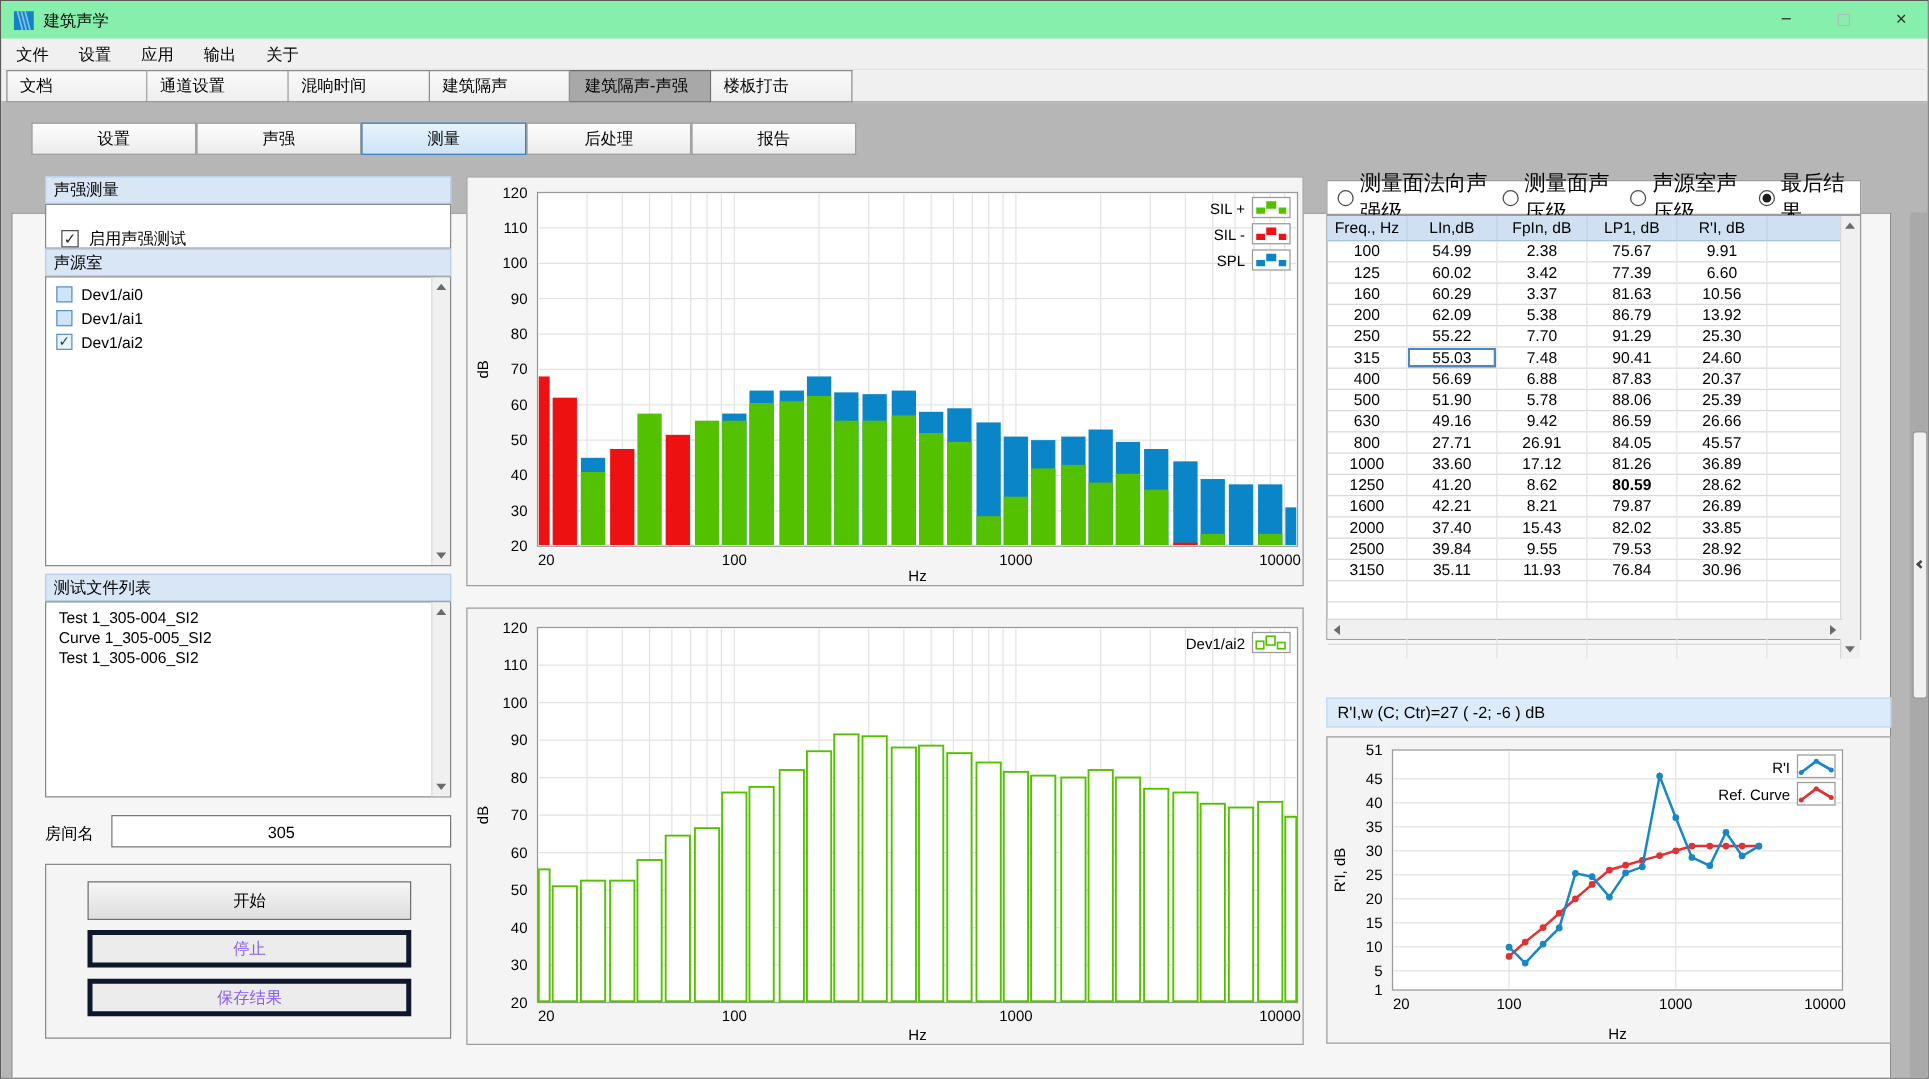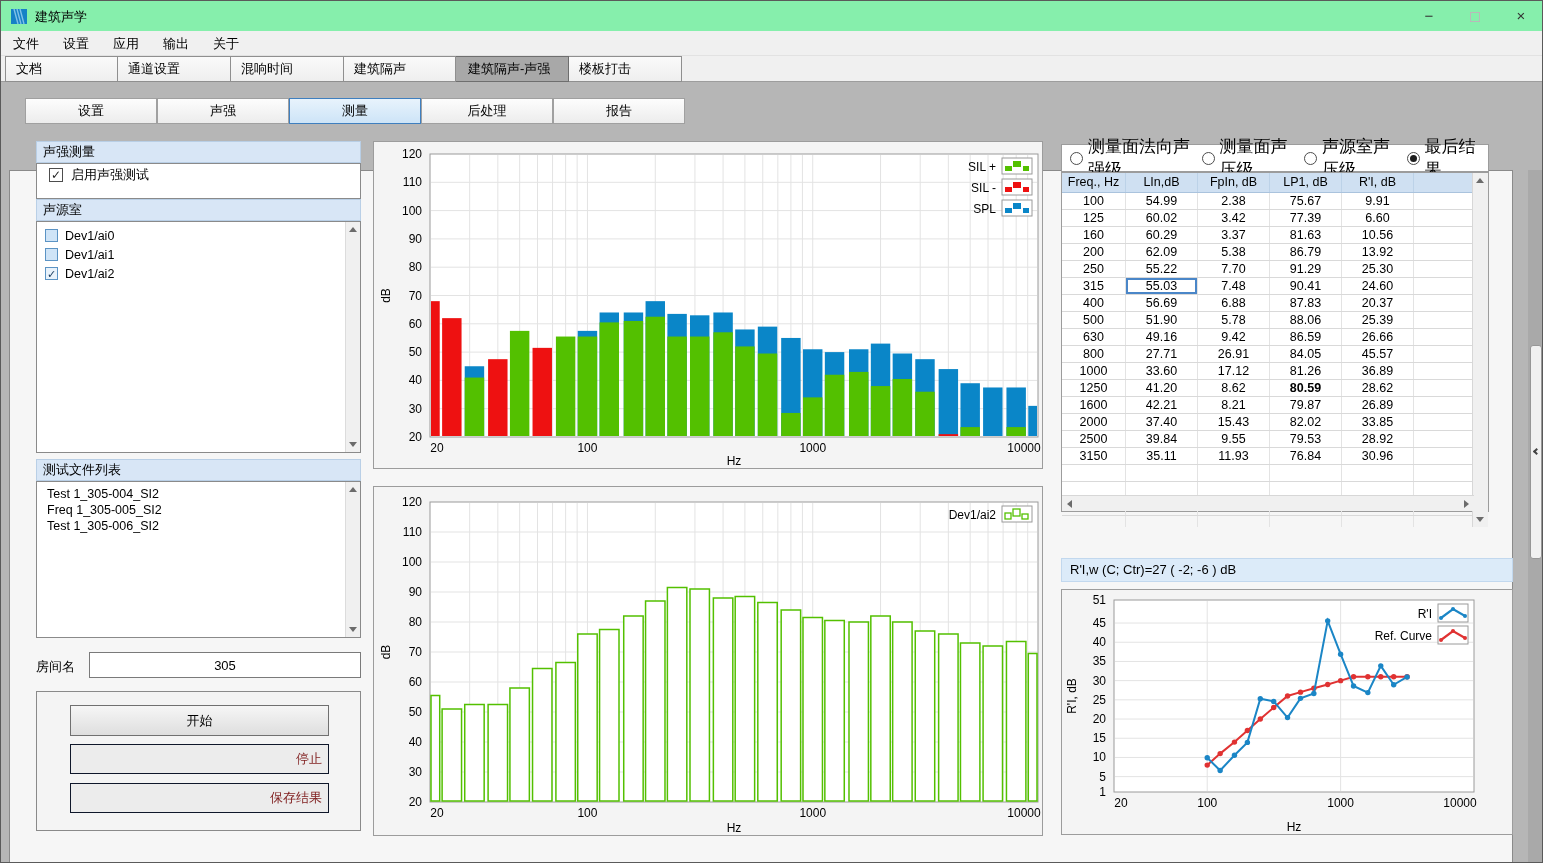--- a/index.html
+++ b/index.html
@@ -28,40 +28,40 @@
   .rstrip{position:absolute;left:1527px;top:88px;width:16px;height:768px;background:#a9a9a9;}
   .rstrip-btn{position:absolute;left:1529px;top:263px;width:12px;height:214px;background:#f1f1f1;border:1px solid #979797;border-radius:3px;}
   .chev-left{position:absolute;left:3px;top:103px;width:5px;height:5px;border-left:2px solid #444;border-bottom:2px solid #444;transform:rotate(45deg);}
   
   .subtabs{position:absolute;left:24px;top:97px;height:26px;}
   .stab{position:absolute;top:0;width:132px;height:26px;border:1px solid #a0a0a0;background:linear-gradient(#fdfdfd,#ececec);font-size:13px;text-align:center;line-height:24px;color:#000;}
   .stab.active{background:linear-gradient(#e8f3fc,#cde4f7);border:1px solid #3f7fbf;z-index:2;}
   
   .hdr{position:absolute;left:35px;width:325px;height:22px;background:#d8e6f6;border:1px solid #b9cfe6;font-size:13px;color:#000;line-height:20px;padding-left:6px;}
   .box{position:absolute;left:35px;width:325px;background:#ffffff;border:1px solid #8a8a8a;}
-  .ckrow{display:flex;align-items:center;padding:2px 0 0 12px;}
+  .ckrow{display:flex;align-items:center;padding:18px 0 0 12px;}
   .ck{width:14px;height:14px;border:1px solid #4d4d4d;background:#fff;font-size:12px;line-height:13px;text-align:center;color:#222;}
   .ck.on:before{content:"\2713";}
   .cklabel{font-size:13px;margin-left:8px;color:#000;}
   .lrow{display:flex;align-items:center;height:19px;padding-left:8px;}
   .lck{width:13px;height:13px;border:1px solid #5b93c4;background:#cfe4f7;font-size:11px;line-height:12px;text-align:center;color:#16395c;flex:0 0 13px;}
   .lck.on{background:#e8f2fb;}
   .lck.on:before{content:"\2713";}
   .llabel{font-size:12.5px;margin-left:7px;color:#000;}
   .flabel{font-size:12.5px;color:#000;padding-left:10px;line-height:16px;}
   .vsb{position:absolute;right:0;top:0;bottom:0;width:15px;background:#f0f0f0;border-left:1px solid #dcdcdc;}
   .arr{position:absolute;left:3px;width:0;height:0;border-left:4.5px solid transparent;border-right:4.5px solid transparent;}
   .arr.up{top:5px;border-bottom:5px solid #6b6b6b;}
   .arr.dn{bottom:5px;border-top:5px solid #6b6b6b;}
   .roomlbl{position:absolute;left:35px;top:657px;font-size:13px;color:#000;}
   .roominput{position:absolute;left:88px;top:651px;width:272px;height:26px;border:1px solid #7a7a7a;background:#fff;text-align:center;font-size:13px;color:#000;}
   .btnbox{position:absolute;left:35px;top:690px;width:325px;height:140px;background:#f4f4f4;border:1px solid #8a8a8a;}
   .abtn{position:absolute;left:33px;width:259px;text-align:center;font-size:13px;}
   .abtn.en{background:linear-gradient(#f6f6f6,#dedede);border:1px solid #707070;color:#000;}
-  .abtn.dis{background:#ececec;border:1px solid #0f172a;color:#7f1d1d;text-align:right;}
+  .abtn.dis{background:#ececec;border:4px solid #0f172a;color:#8b5cf6;}
   
   .chartpanel{position:absolute;background:#f4f4f4;border:1px solid #9c9c9c;}
   svg text{font-family:"Liberation Sans","DejaVu Sans",sans-serif;}
   
   .radiobar{position:absolute;left:1060px;top:143px;width:428px;height:28px;background:#ffffff;border:1px solid #9c9c9c;display:flex;align-items:center;justify-content:space-between;padding:0 8px;}
   .ritem{display:flex;align-items:center;}
   .radio{width:13px;height:13px;border:1px solid #4d4d4d;border-radius:50%;background:#fff;flex:0 0 13px;}
   .radio.sel:before{content:"";display:block;width:7px;height:7px;margin:2px;border-radius:50%;background:#1d1d1d;}
   .rlabel{font-size:17px;margin-left:5px;color:#000;}
   .tablebox{position:absolute;left:1060px;top:171px;width:428px;height:340px;background:#fff;border:1px solid #9c9c9c;}
@@ -148,21 +148,21 @@
         <span class="llabel">Dev1/ai2</span>
       </div>
     </div>
   <div class="hdr" style="top:458px;">测试文件列表</div>
   <div class="box" style="top:480px;height:157px;padding-top:4px;" id="file-list">
     <div class="vsb">
       <span class="arr up"></span>
       <span class="arr dn"></span>
     </div>
   <div class="flabel">Test 1_305-004_SI2</div>
-      <div class="flabel">Freq 1_305-005_SI2</div>
+      <div class="flabel">Curve 1_305-005_SI2</div>
       <div class="flabel">Test 1_305-006_SI2</div>
     </div>
   <div class="roomlbl">房间名</div>
   <input class="roominput" value="305" style="">
   <div class="btnbox">
     <button class="abtn en" style="top:13px;height:31px;">开始</button>
     <button class="abtn dis" style="top:52px;height:30px;">停止</button>
     <button class="abtn dis" style="top:91px;height:30px;">保存结果</button>
   </div>
 

